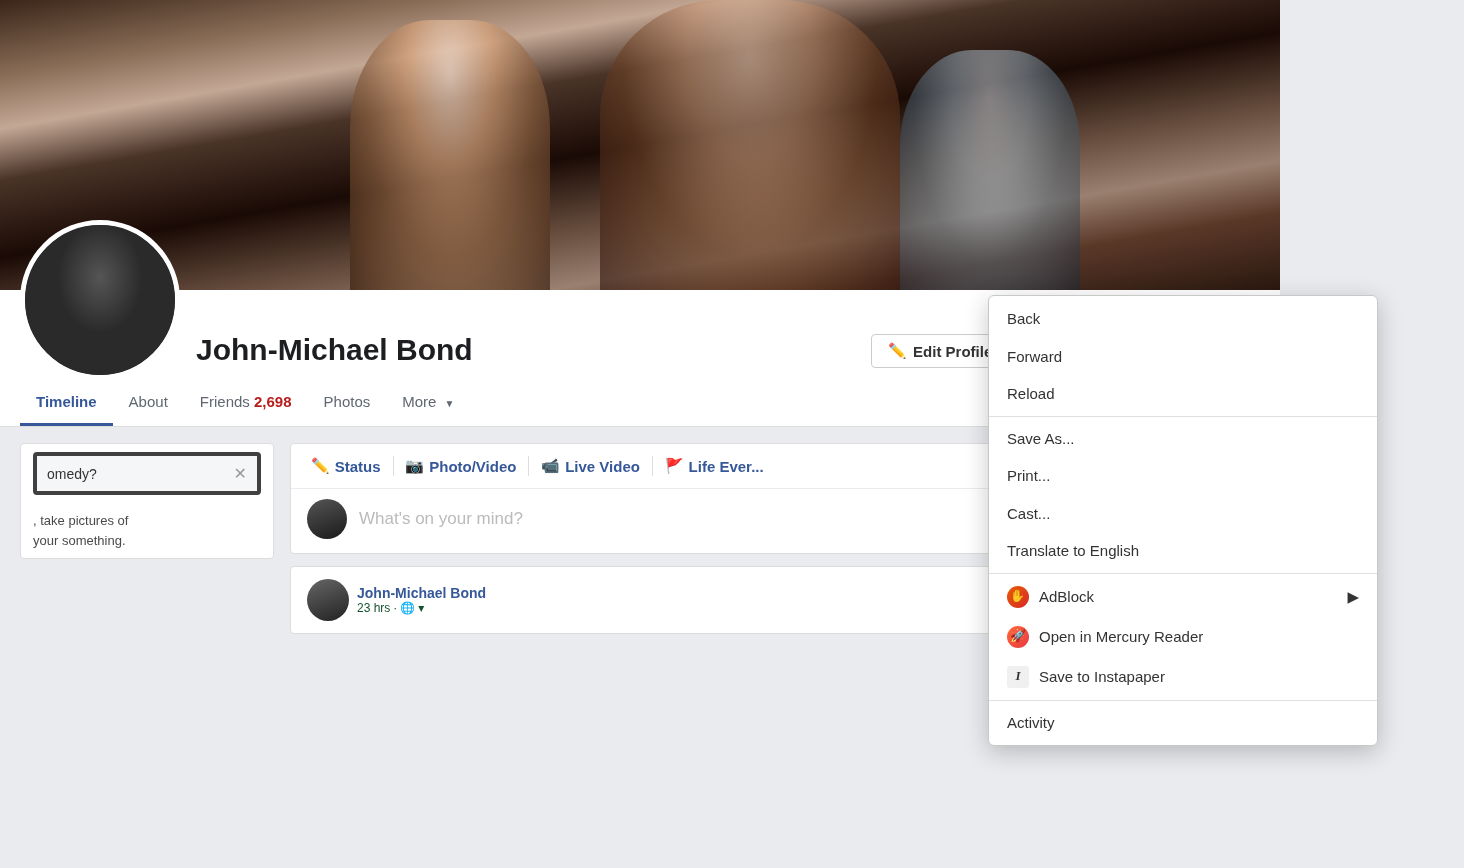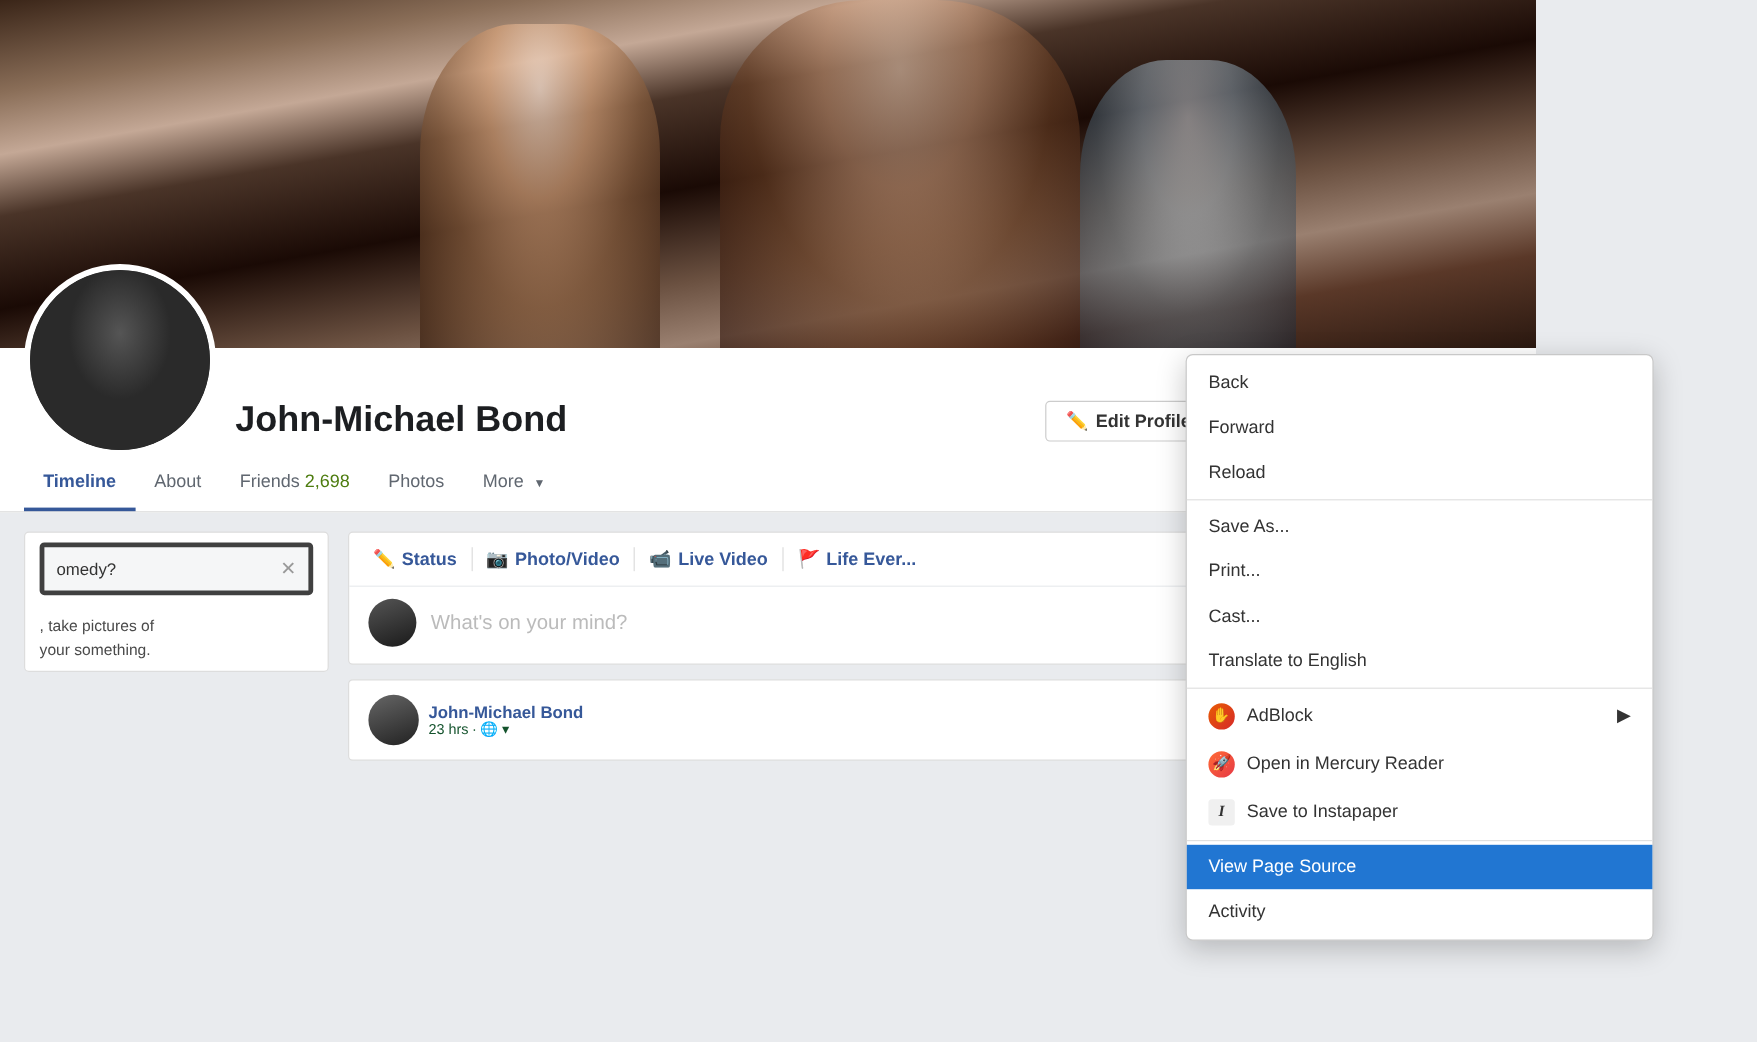--- a/index.html
+++ b/index.html
@@ -210,22 +210,22 @@
       text-decoration: none;
     }
 
     .tab-item.active-tab {
       color: #365899;
       border-bottom: 3px solid #365899;
       font-weight: 600;
     }
 
     .tab-item .friends-count {
-      font-weight: 400;
-      color: #4d7c0f;
+      font-weight: 700;
+      color: #b91c1c;
     }
 
     
     .dropdown-arrow {
       font-size: 10px;
       margin-left: 4px;
     }
 
     
     .body-layout {
@@ -600,19 +600,16 @@
     <div class="mercury-icon">🚀</div>
     <span>Open in Mercury Reader</span>
   </div>
   <div class="ctx-item">
     <div class="instapaper-icon">I</div>
     <span>Save to Instapaper</span>
   </div>
 
   <div class="ctx-separator"></div>
 
-  <div class="ctx-item ctx-highlighted">
-    <span>View Page Source</span>
-  </div>
   <div class="ctx-item">
     <span>Activity</span>
   </div>
 </div>
 
 </body></html>

